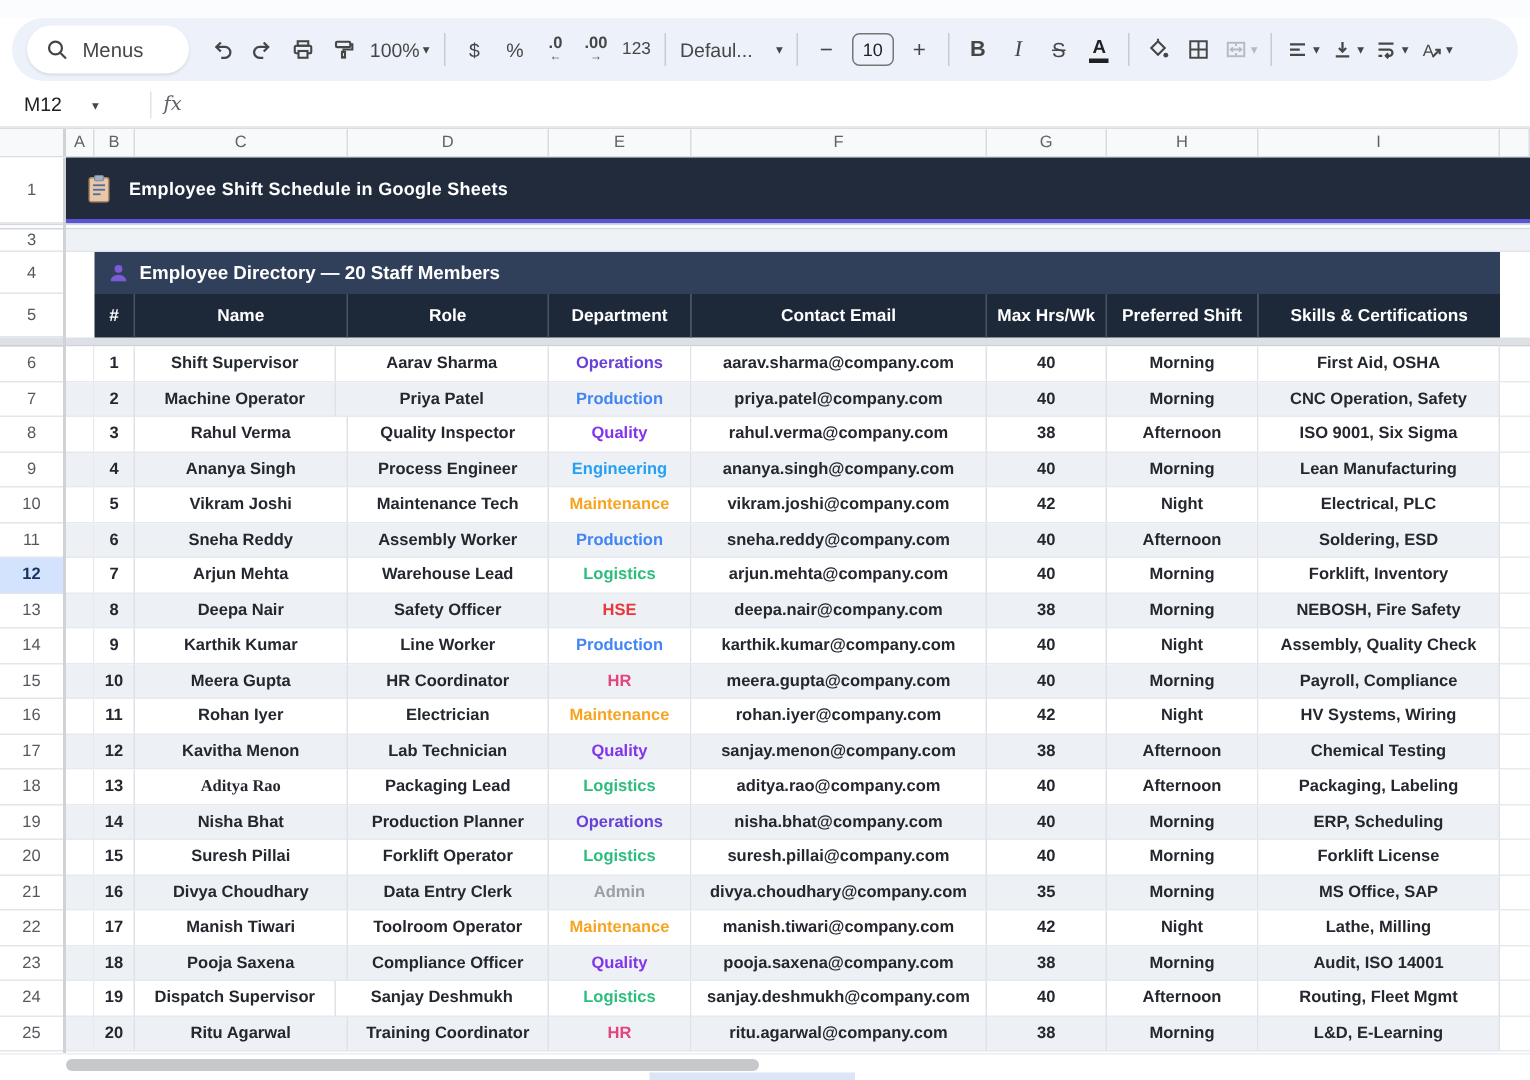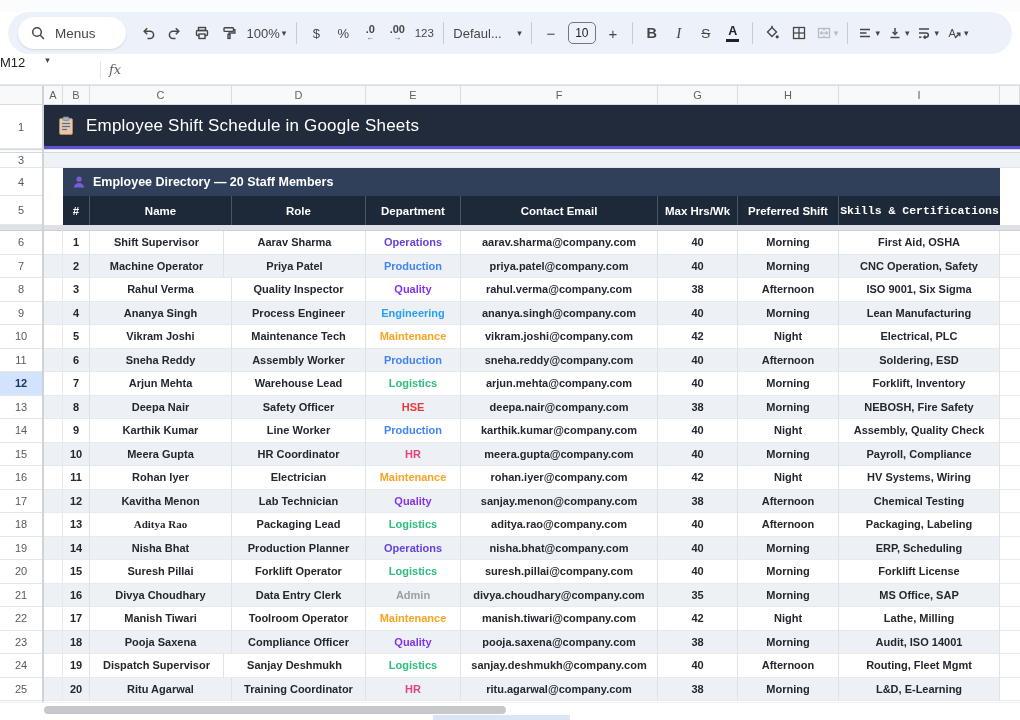--- a/index.html
+++ b/index.html
@@ -29,21 +29,21 @@
   .tcolor{display:flex;flex-direction:column;align-items:center;line-height:1;}
   .tcolor .a{font-size:12.5px;font-weight:bold;color:#202124;}
   .tcolor .bar{width:13px;height:3px;background:#202124;margin-top:1.5px;}
   .decbtn{display:flex;flex-direction:column;align-items:center;line-height:1;font-size:11px;font-weight:bold;color:#444746;}
   .decbtn .arrow{font-size:8px;margin-top:-1px;}
   .minus-plus{font-size:15px;color:#444746;}
 
   
   .formula-bar{position:absolute;left:0;top:55px;width:1020px;height:30px;background:#fff;
                display:flex;align-items:center;border-bottom:1px solid #e6e8eb;}
-  .name-box{width:92px;height:100%;display:flex;align-items:flex-start;padding-left:0;gap:18px;
+  .name-box{width:92px;height:100%;display:flex;align-items:center;padding-left:16px;gap:18px;
             font-size:13px;color:#202124;}
   .fb-sep{width:1px;height:18px;background:#e1e3e6;margin:0 8px;}
   .fx{font-family:"DejaVu Serif",serif;font-style:italic;font-size:13px;color:#5f6368;}
 
   
   .col-headers{position:absolute;left:0;top:85px;width:1020px;height:20px;display:flex;
                background:#f8f9fa;border-top:1px solid #d9dce1;border-bottom:1px solid #d9dce1;}
   .corner{width:44px;height:100%;border-right:2px solid #cfd2d6;background:#f8f9fa;flex:none;}
   .colh{height:100%;border-right:1px solid #d9dce1;display:flex;align-items:center;justify-content:center;
         font-size:11px;color:#5f6368;flex:none;}
@@ -54,21 +54,21 @@
   .row-headers{width:44px;flex:none;border-right:2px solid #cfd2d6;background:#fff;}
   .rh{display:flex;align-items:center;justify-content:center;font-size:11px;color:#55595f;
       border-bottom:1px solid #e2e5e9;}
   .rh.sel{background:#d3e3fd;color:#17335f;font-weight:bold;}
   .rh-gap{border-top:1px solid #d4d7db;border-bottom:1px solid #d4d7db;background:#fbfcfd;}
   .frozen-div{background:#dde0e4;border-bottom:1px solid #cdd0d4;}
 
   .grid{flex:1;position:relative;background:#fff;}
   .title-row{height:44px;background:#212b3c;border-bottom:3px solid #5b55d6;display:flex;
              align-items:center;padding-left:12px;gap:10px;}
-  .title-text{color:#fff;font-size:17px;font-weight:normal;letter-spacing:.2px;}
+  .title-text{color:#fff;font-size:12px;font-weight:bold;letter-spacing:.2px;}
   .grid-gap{height:4px;border-top:1px solid #d4d7db;border-bottom:1px solid #d4d7db;background:#fbfcfd;}
   .empty-row{height:15px;background:#eef1f5;border-bottom:1px solid #e2e5e9;}
   .banner-row{height:28px;margin-left:19px;width:937px;background:#31405a;display:flex;
               align-items:center;padding-left:9px;gap:7px;}
   .banner-text{color:#fff;font-size:12.5px;font-weight:bold;}
   .header-row{height:29px;margin-left:19px;width:937px;display:flex;}
   .hcell{background:#1d2838;color:#fff;font-size:11.5px;font-weight:bold;display:flex;
          align-items:center;justify-content:center;border-right:1px solid #46546c;flex:none;}
   .hcell:last-child{border-right:none;}
   .grid-frozen{height:6px;background:#dde0e4;border-bottom:1px solid #cdd0d4;}
@@ -322,21 +322,21 @@
       <span class="banner-text">Employee Directory — 20 Staff Members</span>
     </div>
     <div class="header-row">
         <div class="hcell" style="width: 27px;">#</div>
         <div class="hcell" style="width: 142px;">Name</div>
         <div class="hcell" style="width: 134px;">Role</div>
         <div class="hcell" style="width: 95px;">Department</div>
         <div class="hcell" style="width: 197px;">Contact Email</div>
         <div class="hcell" style="width: 80px;">Max Hrs/Wk</div>
         <div class="hcell" style="width: 101px;">Preferred Shift</div>
-        <div class="hcell" style="width: 161px; font-family: Liberation Mono, monospace;">Skills &amp; Certifications</div>
+        <div class="hcell" style="width: 161px;">Skills &amp; Certifications</div>
       </div>
     <div class="grid-frozen"></div>
     <div>
         <div class="drow">
           <div class="spacer"></div>
           <div class="cell" style="width: 27px;">1</div>
           <div class="cell" style="width: 134px;">Shift Supervisor</div>
           <div class="cell" style="width: 142px;">Aarav Sharma</div>
           <div class="cell" style="width: 95px; color: rgb(103, 65, 217);">Operations</div>
           <div class="cell" style="width: 197px;">aarav.sharma@company.com</div>

